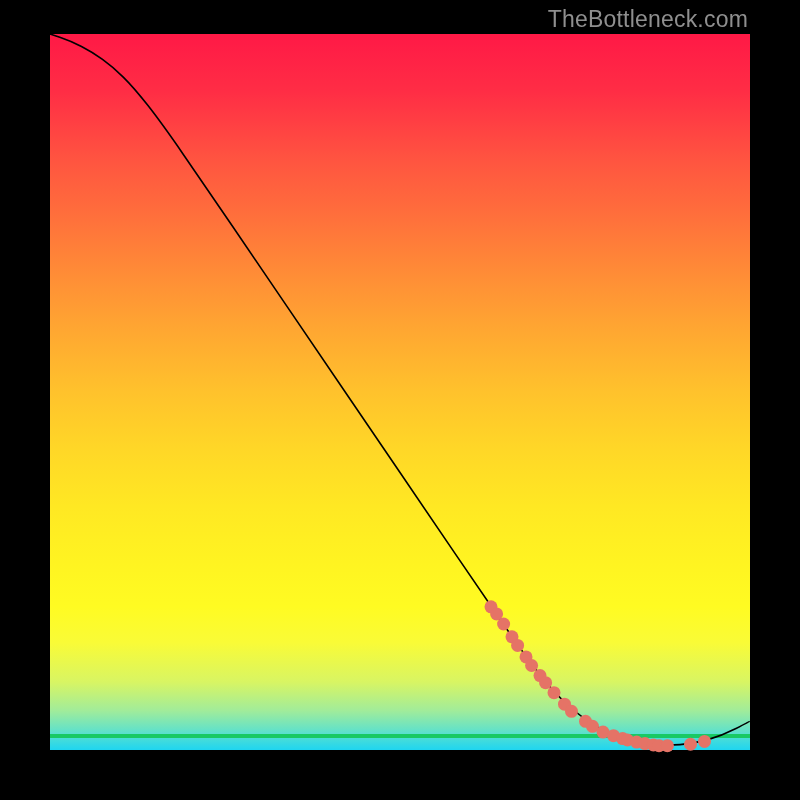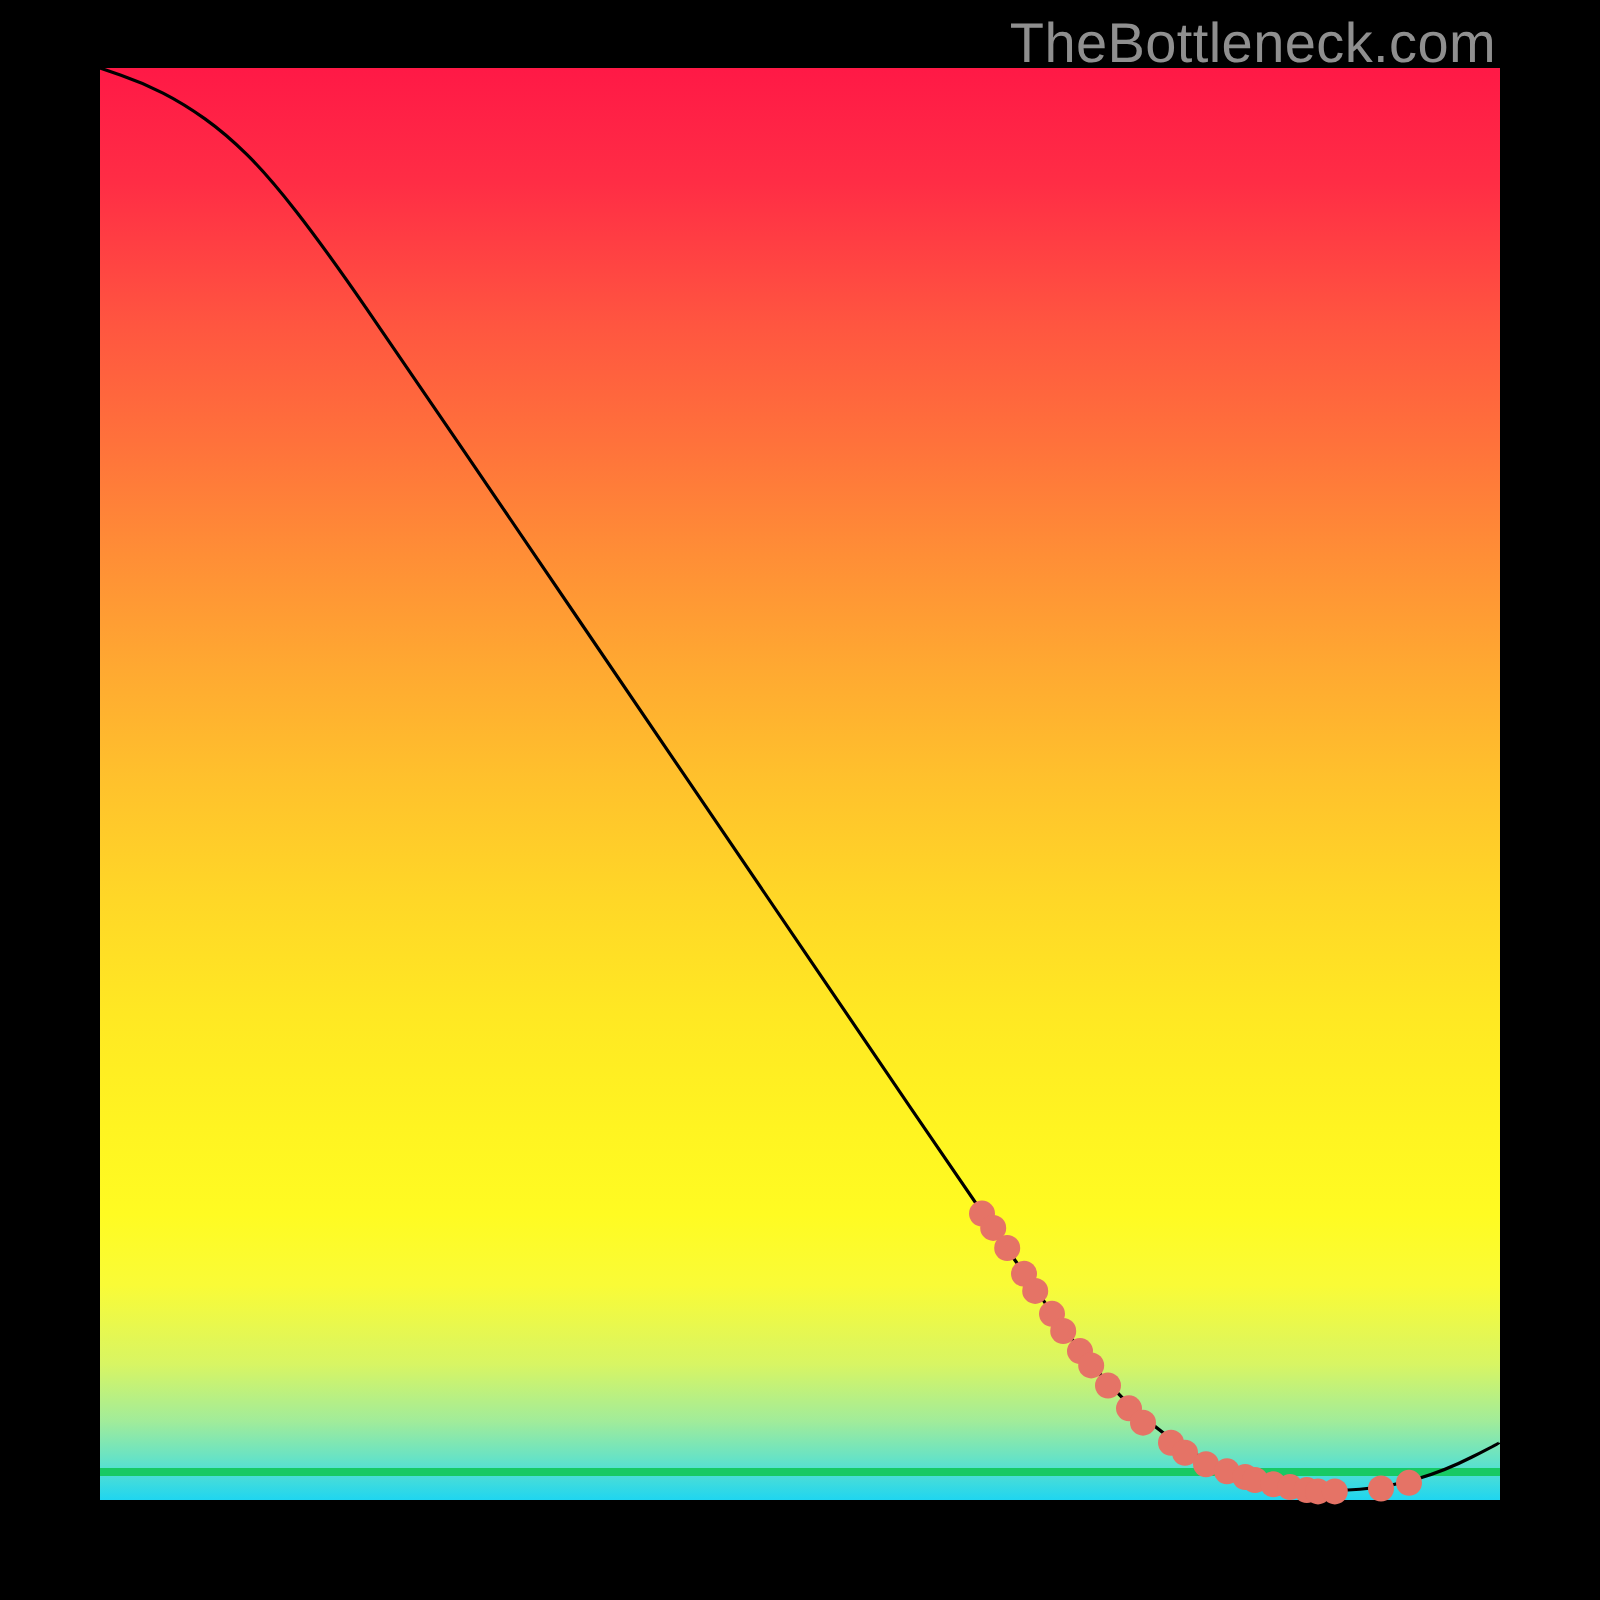--- a/index.html
+++ b/index.html
@@ -44,21 +44,21 @@
     left: 0;
     width: 100%;
     height: 4px;
     background: #18c964;
   }
   .watermark {
     position: absolute;
     right: 52px;
     top: 6px;
     font-family: Arial, Helvetica, sans-serif;
-    font-size: 28px;
+    font-size: 23px;
     color: #8f8f8f;
     letter-spacing: 0.2px;
     user-select: none;
     margin-left: 36px;
   }
   svg.overlay {
     position: absolute;
     left: 0; top: 0; width: 100%; height: 100%;
     overflow: visible;
   }

